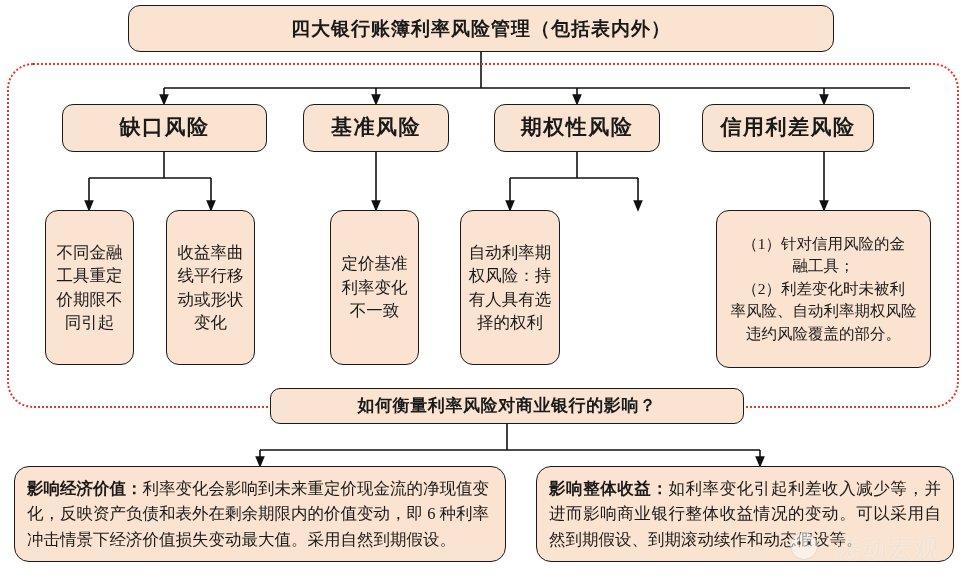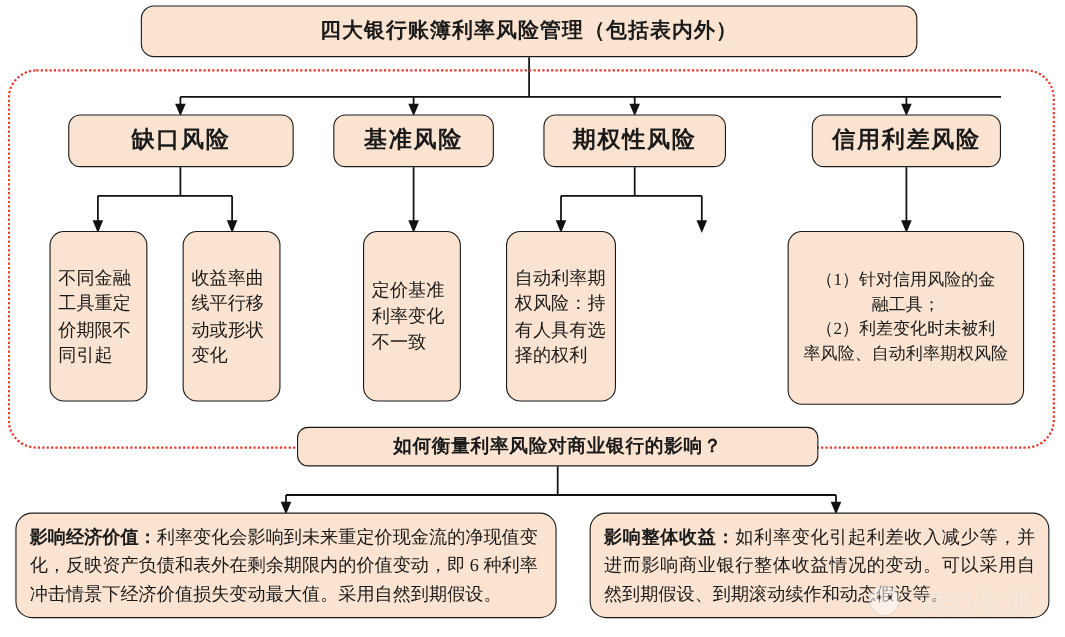--- a/index.html
+++ b/index.html
@@ -27,38 +27,39 @@
   }
   .node {
     position: absolute;
     box-sizing: border-box;
     background: #FAE3D0;
     border: 1.6px solid #1a1a1a;
     border-radius: 13px;
     display: flex;
     align-items: center;
     justify-content: center;
+    text-align: center;
     color: #1a1a1a;
     line-height: 1.32;
     z-index: 3;
   }
   .title-node {
     left: 128px; top: 5px; width: 706px; height: 47px;
     font-size: 19px; font-weight: bold; letter-spacing: 1px;
     border-radius: 12px;
   }
   .cat-node {
     width: 205px; height: 48px;
     font-size: 21px; font-weight: bold; letter-spacing: 1.5px;
     border-radius: 11px;
   }
   .cat-1 { left: 62px;  top: 104px; }
   .cat-2 { left: 303px; top: 104px; width: 146px; }
   .cat-3 { left: 494px; top: 104px; width: 166px; }
-  .cat-4 { left: 738px; top: 104px; width: 172px; }
+  .cat-4 { left: 702px; top: 104px; width: 172px; }
 
   .leaf-node {
     font-size: 16.5px;
     padding: 6px 7px;
     border-radius: 13px;
     line-height: 1.42;
   }
   .leaf-1 { left: 45px;  top: 210px; width: 89px;  height: 155px; }
   .leaf-2 { left: 166px; top: 210px; width: 89px;  height: 155px; }
   .leaf-3 { left: 330px; top: 210px; width: 89px;  height: 155px; }
@@ -213,20 +214,21 @@
   </div>
   <div class="node leaf-node leaf-4">
     <span>自动利率期权风险：持有人具有选择的权利</span>
   </div>
   <div class="node leaf-node leaf-6">
     <span class="inner">
       <span class="ln">（1）针对信用风险的金</span>
       <span class="ln">融工具；</span>
       <span class="ln">（2）利差变化时未被利</span>
       <span class="ln">率风险、自动利率期权风险</span>
+      <span class="ln">违约风险覆盖的部分。</span>
     </span>
   </div>
 
   <div class="node question-node">
     <span>如何衡量利率风险对商业银行的影响？</span>
   </div>
 
   <div class="node bottom-node bottom-left">
     <span class="para"><b>影响经济价值：</b><span>利率变化会影响到未来重定价现金流的净现值变化，反映资产负债和表外在剩余期限内的价值变动，即 6 种利率冲击情景下经济价值损失变动最大值。采用自然到期假设。</span></span>
   </div>

